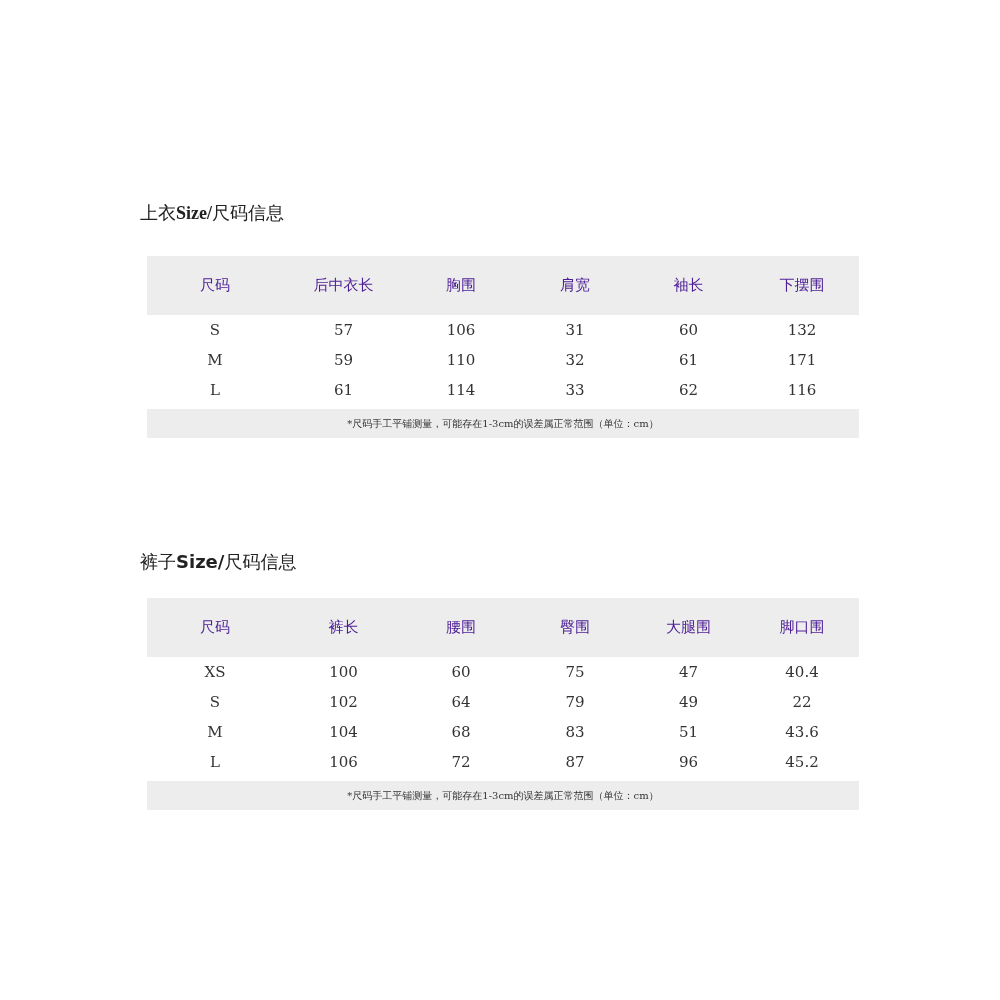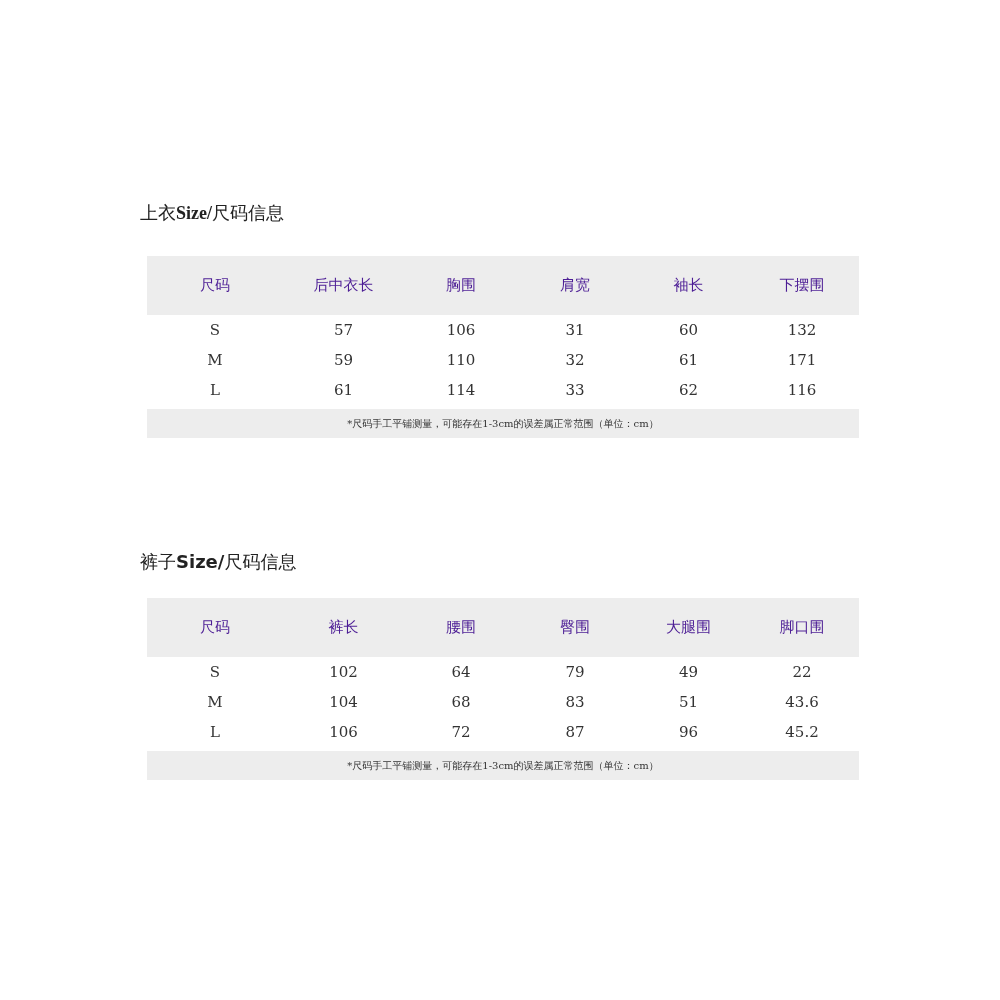--- a/index.html
+++ b/index.html
@@ -112,20 +112,28 @@
             <th>尺码</th>
             <th>裤长</th>
             <th>腰围</th>
             <th>臀围</th>
             <th>大腿围</th>
             <th>脚口围</th>
           </tr>
         </thead>
         <tbody>
           <tr>
+            <td>XS</td>
+            <td>100</td>
+            <td>60</td>
+            <td>75</td>
+            <td>47</td>
+            <td>40.4</td>
+          </tr>
+          <tr>
             <td>S</td>
             <td>102</td>
             <td>64</td>
             <td>79</td>
             <td>49</td>
             <td>22</td>
           </tr>
           <tr>
             <td>M</td>
             <td>104</td>

